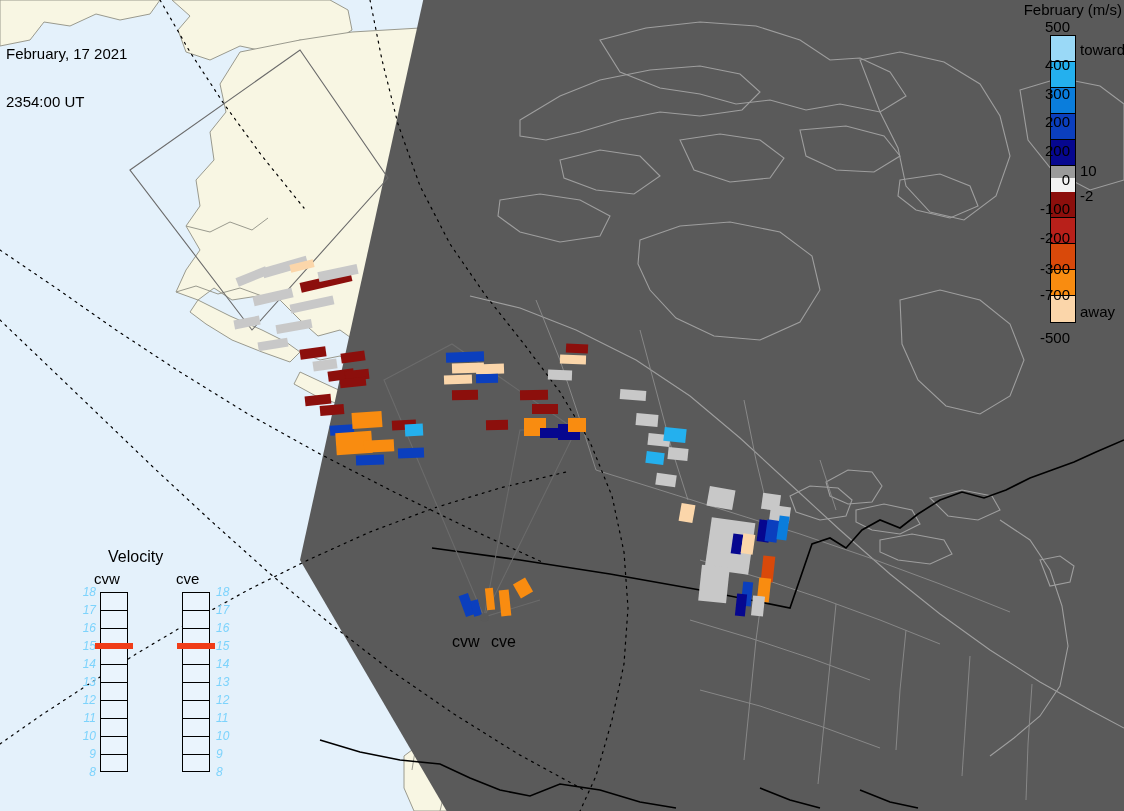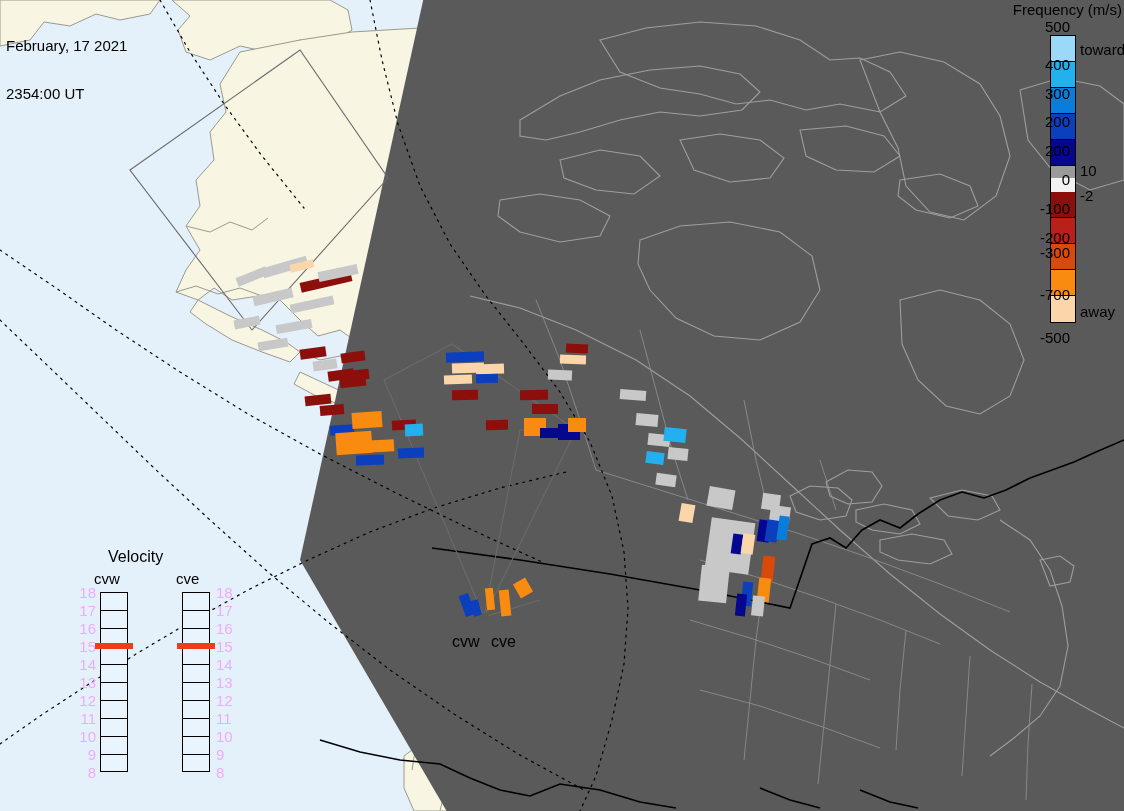--- a/index.html
+++ b/index.html
@@ -3,21 +3,21 @@
 <meta charset="utf-8">
 <style>
   html,body{margin:0;padding:0;background:#606060;}
   body{font-family:"Liberation Sans",sans-serif;}
   #stage{position:relative;width:1124px;height:811px;overflow:hidden;background:#606060;}
 
   
   #map{position:absolute;left:0;top:0;width:1124px;height:811px;}
 
   
-  #stamp{position:absolute;left:6px;top:6px;z-index:40;color:#000;
+  #stamp{position:absolute;left:6px;top:14px;z-index:40;color:#000;
          font-size:15px;line-height:16px;letter-spacing:0px;white-space:pre;}
   #stamp div{text-shadow:none;}
 
   
   #cbar-wrap{position:absolute;right:0px;top:0px;width:144px;height:340px;z-index:40;}
   #cbar-title{position:absolute;right:2px;top:1px;font-size:15px;color:#000;white-space:nowrap;}
   #cbar{position:absolute;left:70px;top:35px;width:26px;height:288px;border:1px solid #000;
         box-sizing:border-box;}
   .cseg{position:absolute;left:0;width:100%;}
   .cseg.bordered{border-bottom:1px solid #000;box-sizing:border-box;}
@@ -28,21 +28,21 @@
 
   
   #freq{position:absolute;left:78px;top:548px;width:170px;height:240px;z-index:40;}
   #freq-title{position:absolute;left:30px;top:0px;font-size:16px;color:#000;white-space:nowrap;}
   .fcol{position:absolute;top:22px;width:66px;height:215px;}
   .fcol-label{position:absolute;top:0px;font-size:15px;color:#000;white-space:nowrap;}
   .fbar{position:absolute;top:22px;width:28px;height:180px;border:1px solid #000;
         box-sizing:border-box;background:#eaf4fd;}
   .fseg{position:absolute;left:0;width:100%;border-bottom:1px solid #000;box-sizing:border-box;}
   .fseg:last-child{border-bottom:none;}
-  .ftick{position:absolute;font-size:15px;color:#f0abfc;transform:translateY(-50%);white-space:nowrap;}
+  .ftick{position:absolute;font-size:12px;color:#7dd3fc;transform:translateY(-50%);white-space:nowrap;font-style:italic;}
   .fmark{position:absolute;height:6px;background:#f03c18;}
 
   
   .sitelabel{position:absolute;font-size:16px;color:#000;z-index:35;white-space:nowrap;}
   .sitedot{position:absolute;width:9px;height:9px;border-radius:50%;background:#595959;z-index:35;}
 </style>
 </head>
 <body>
 
 <div id="stage">
@@ -276,21 +276,21 @@
         <rect x="516" y="580" width="14" height="16" fill="#f98c10" transform="rotate(-30,523,588)"></rect>
       </g>
   </svg>
 
   <div id="stamp">
     <div>February, 17 2021</div>
     <div>2354:00 UT</div>
   </div>
 
   <div id="cbar-wrap">
-    <div id="cbar-title">Frequency (m/s)</div>
+    <div id="cbar-title">February (m/s)</div>
     <div id="cbar">
         <div class="cseg bordered" style="top: 0px; height: 26px; background: rgb(154, 217, 247);"></div>
         <div class="cseg bordered" style="top: 26px; height: 26px; background: rgb(36, 176, 238);"></div>
         <div class="cseg bordered" style="top: 52px; height: 26px; background: rgb(10, 125, 220);"></div>
         <div class="cseg bordered" style="top: 78px; height: 26px; background: rgb(11, 63, 190);"></div>
         <div class="cseg bordered" style="top: 104px; height: 26px; background: rgb(6, 7, 143);"></div>
         <div class="cseg" style="top: 130px; height: 11.7px; background: rgb(154, 154, 154);"></div>
         <div class="cseg" style="top: 141.7px; height: 14.3px; background: rgb(242, 242, 242);"></div>
         <div class="cseg bordered" style="top: 156px; height: 26px; background: rgb(140, 15, 12);"></div>
         <div class="cseg bordered" style="top: 182px; height: 26px; background: rgb(184, 32, 26);"></div>
@@ -300,21 +300,21 @@
       </div>
     <div id="cbar-ticks">
         <div class="ctick" style="top: 26px;">500</div>
         <div class="ctick" style="top: 63.8px;">400</div>
         <div class="ctick" style="top: 92.6px;">300</div>
         <div class="ctick" style="top: 121.4px;">200</div>
         <div class="ctick" style="top: 150.2px;">200</div>
         <div class="ctick" style="top: 179px;">0</div>
         <div class="ctick" style="top: 207.8px;">-100</div>
         <div class="ctick" style="top: 236.6px;">-200</div>
-        <div class="ctick" style="top: 252px; margin-left: 24px;">-300</div>
+        <div class="ctick" style="top: 268px; margin-left: 24px;">-300</div>
         <div class="ctick" style="top: 294.2px;">-700</div>
         <div class="ctick" style="top: 337px;">-500</div>
         <div class="cside" style="top: 49px;">toward</div>
         <div class="cside" style="top: 170.36px;">10</div>
         <div class="cside" style="top: 194.84px;">-2</div>
         <div class="cside" style="top: 311px;">away</div>
       </div>
   </div>
 
   <div id="freq">

